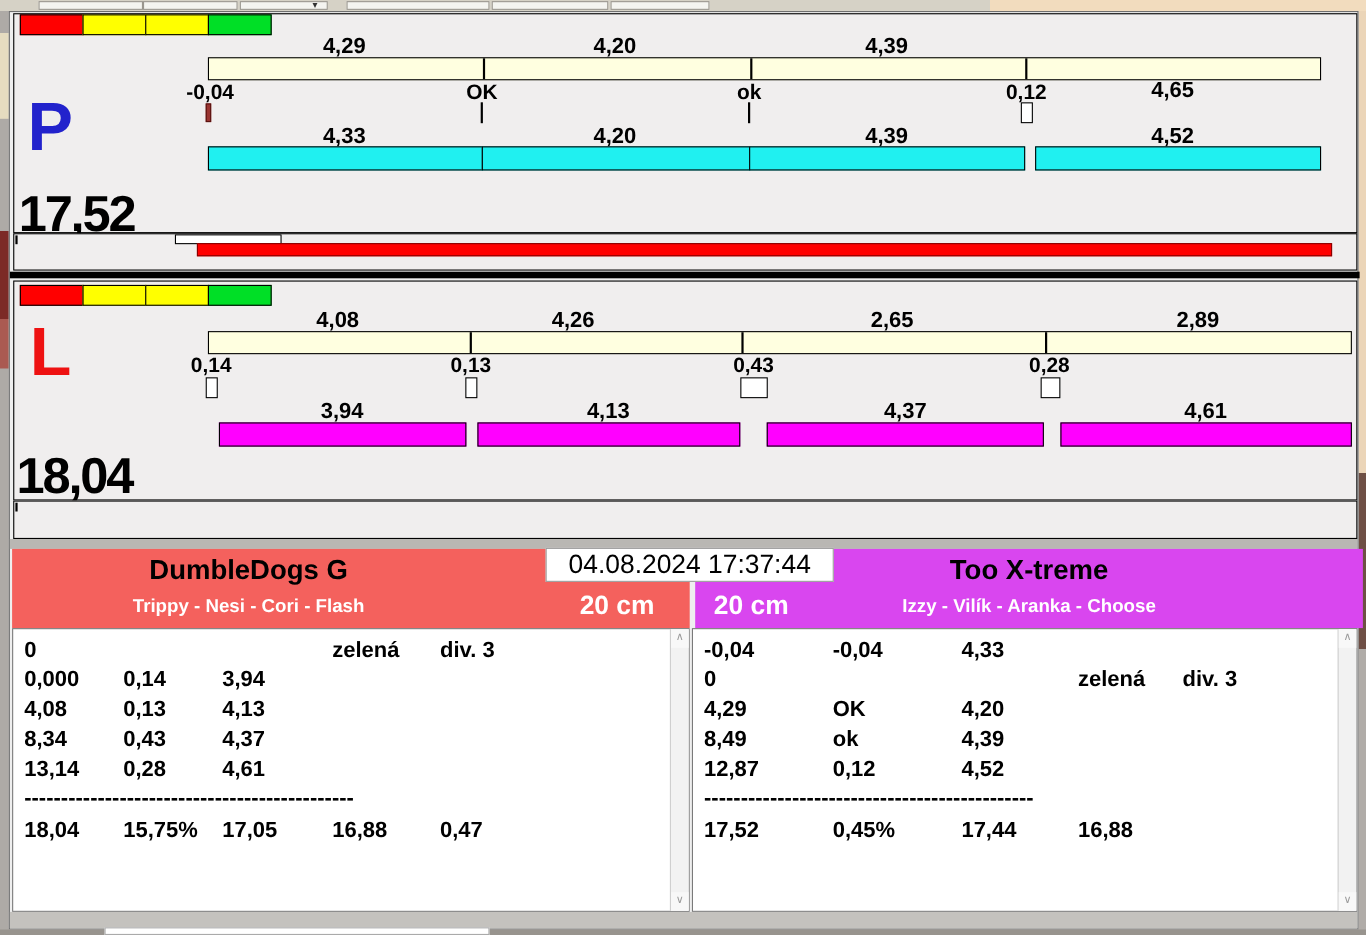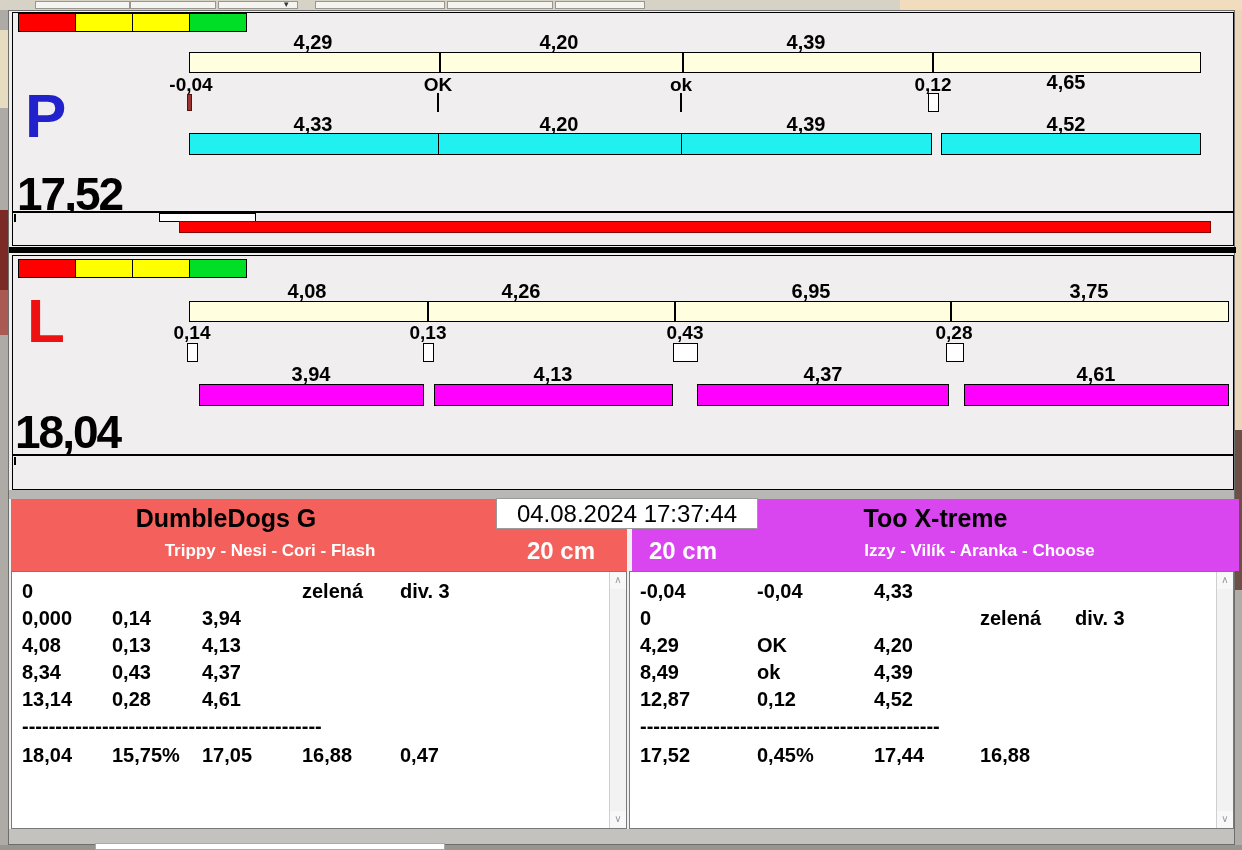--- a/index.html
+++ b/index.html
@@ -40,21 +40,21 @@
   .fault-tick { position:absolute; width:5px; height:17px; background:#9A3430; border:1px solid #5A1210; }
 
   .progress-box { position:absolute; border:1px solid #000; background:#F0EEEE; }
   .edge-tick { position:absolute; left:1px; top:1px; width:2px; height:8px; background:#000; }
 
   #thick-sep { left:0; top:236px; width:1227px; height:6px; background:#000; }
 
   
   .team-header { position:absolute; height:72px; }
   .team-title { position:absolute; text-align:center; font-weight:bold; font-size:25px; color:#000; }
-  .team-dogs  { position:absolute; text-align:center; font-weight:bold; font-size:17px; color:#FFF;margin-left:44px; }
+  .team-dogs  { position:absolute; text-align:center; font-weight:bold; font-size:17px; color:#FFF; }
   .size-label { position:absolute; text-align:center; font-weight:bold; font-size:24px; color:#FFF; }
   #date-box { left:487px; top:487px; width:262px; height:31px; background:#FFF;
               border:1px solid #9A9A9A; text-align:center; font-size:24px; line-height:29px; color:#000; }
 
   .result-table { position:absolute; top:560px; height:258px; background:#FFF; border:1px solid #7A7A7A; }
   .t-row { position:absolute; left:0; right:20px; height:27px; }
   .t-cell { position:absolute; font-weight:bold; font-size:20px; color:#000; white-space:pre; }
   .dash-row { position:absolute; font-weight:bold; font-size:20px; color:#000;
               letter-spacing:0px; white-space:nowrap; overflow:hidden; }
 
@@ -153,22 +153,22 @@
       <div class="traffic-cell" style="left:57px;background:#FFFF00;"></div>
       <div class="traffic-cell" style="left:114px;background:#FFFF00;"></div>
       <div class="traffic-cell" style="left:171px;background:#00DF26;"></div>
     </div>
 
     <div class="lane-letter" style="left:14px;top:34px;color:#EE1111;">L</div>
     <div class="lane-total" style="left:2px;top:153px;">18,04</div>
 
     <div class="seg-label" style="left:254px;top:24px;">4,08</div>
     <div class="seg-label" style="left:468px;top:24px;">4,26</div>
-    <div class="seg-label" style="left:758px;top:24px;">6,95</div>
-    <div class="seg-label" style="left:1036px;top:24px;">3,75</div>
+    <div class="seg-label" style="left:758px;top:24px;">2,65</div>
+    <div class="seg-label" style="left:1036px;top:24px;">2,89</div>
 
     <div class="bar ref-bar" style="left:176px;top:45px;width:1040px;">
       <div class="tick" style="left:237px;"></div>
       <div class="tick" style="left:484px;"></div>
       <div class="tick" style="left:760px;"></div>
     </div>
 
     <div class="marker-label" style="left:144px;top:66px;">0,14</div>
     <div class="marker-label" style="left:380px;top:66px;">0,13</div>
     <div class="marker-label" style="left:637px;top:66px;">0,43</div>

